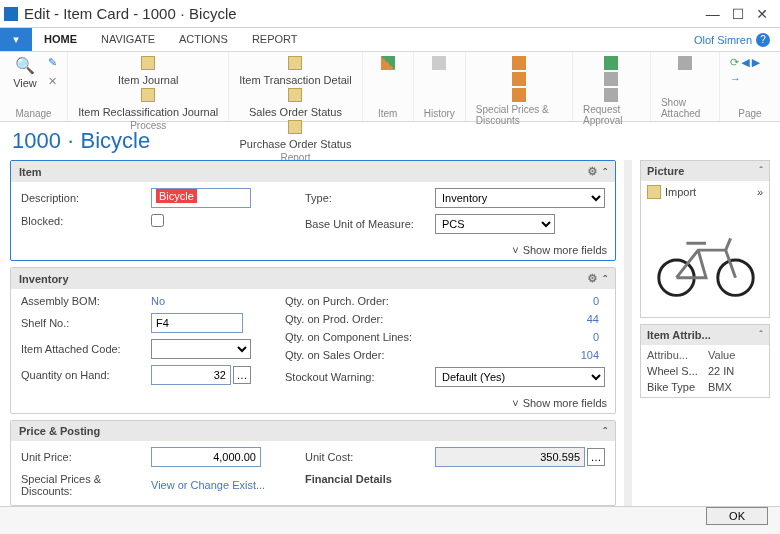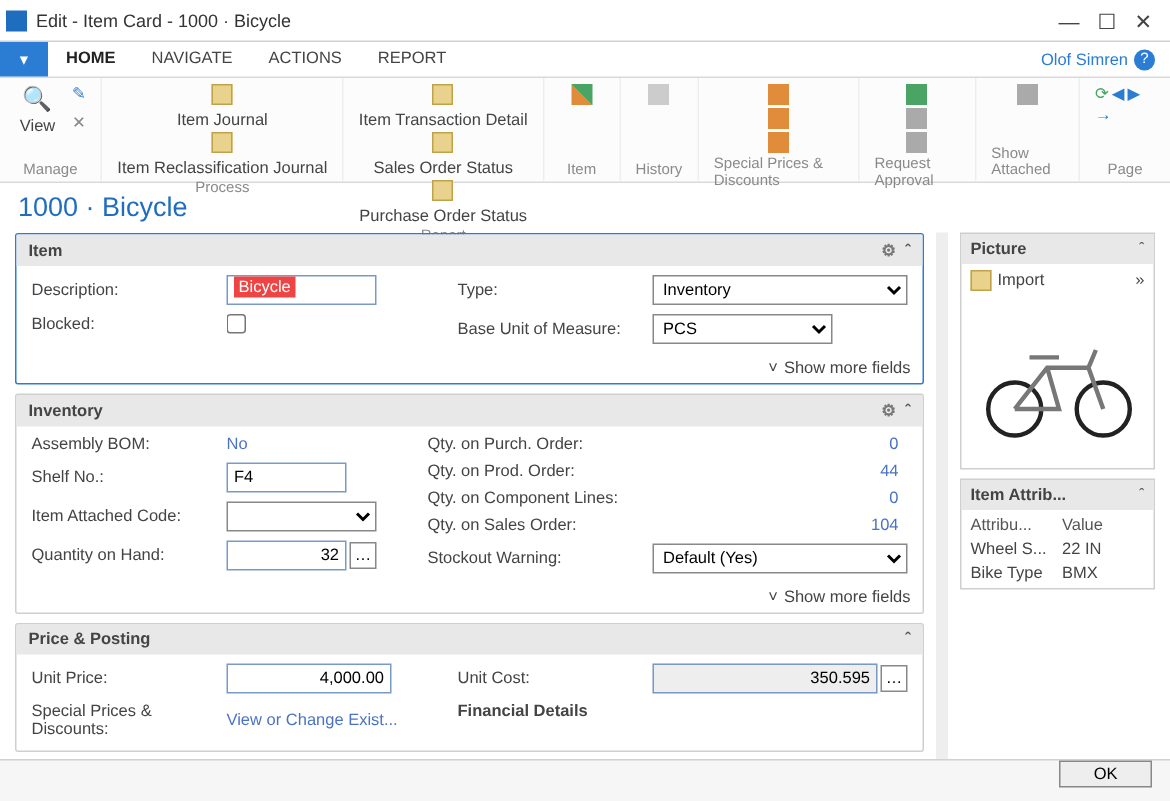--- a/index.html
+++ b/index.html
@@ -1,19 +1,19 @@
 <!DOCTYPE html>
 <html><head>
 <meta charset="utf-8">
 <style>
   * { box-sizing: border-box; margin: 0; padding: 0; font-family: "Segoe UI", Tahoma, sans-serif; font-size: 11px; }
   body { background: #fff; width: 780px; height: 534px; overflow: hidden; display: flex; flex-direction: column; }
   .titlebar { height: 28px; display: flex; align-items: center; padding: 0 4px; border-bottom: 1px solid #d0d0d0; }
   .titlebar .app-icon { width: 14px; height: 14px; background: #1e6dbf; display: inline-block; margin-right: 6px; }
-  .titlebar-title { flex: 1; color: #333; font-size: 12px; }
+  .titlebar-title { flex: 1; color: #333; font-size: 15px; }
   .win-controls { display: flex; gap: 12px; align-items: center; padding-right: 8px; }
   .win-controls span { font-size: 14px; color: #444; cursor: pointer; }
 
   .tabs { height: 24px; display: flex; align-items: stretch; background: #fff; border-bottom: 1px solid #d9d9d9; }
   .app-tab { width: 32px; background: #2b7cd3; color: #fff; display:flex; align-items:center; justify-content:center; }
   .tab { padding: 0 12px; display:flex; align-items:center; color:#444; border-bottom: 2px solid transparent; cursor:pointer; }
   .tab.active { font-weight: 600; color: #222; }
   .tabs .spacer { flex:1; }
   .user-link { padding: 0 10px; display:flex; align-items:center; color:#2b7cd3; gap:4px; }
   .help-icon { display:inline-block; width:14px;height:14px;border-radius:50%;background:#2b7cd3;color:#fff;text-align:center;line-height:14px;font-size:10px;}
@@ -23,37 +23,37 @@
   .ribbon-group .items { display:flex; gap:8px; flex:1; align-items:flex-start; }
   .ribbon-group .big { display:flex; flex-direction:column; align-items:center; gap:2px; font-size:10px; color:#444; cursor:pointer; width:30px;}
   .ribbon-group .list { display:flex; flex-direction:column; gap:2px; }
   .ribbon-group .list .li { display:flex; align-items:center; gap:4px; font-size:11px; color:#444; cursor:pointer; white-space:nowrap;flex-direction:column;}
   .ribbon-group .label { font-size:10px; color:#8a8a8a; }
   .ricon { width:14px;height:14px;display:inline-block;background:#aaa; }
   .ricon.doc { background:#e8d28c; border:1px solid #c0a24d; }
   .ricon.green { background:#4aa564; }
   .ricon.orange { background:#e08c3b; }
 
-  .page-title { padding:6px 12px 2px; font-size:18px; color:#1e6dbf; }
+  .page-title { padding:6px 12px 2px; font-size:22px; color:#1e6dbf; }
 
   .workspace { flex:1; display:flex; gap:8px; padding:4px 10px 0; overflow:hidden; }
   .main { flex:1; overflow-y:auto; }
   .aside { width:130px; display:flex; flex-direction:column; gap:6px; }
 
   .fasttab { border:1px solid #cfcfcf; margin-bottom:6px; border-radius:2px; }
   .fasttab.active { border:1px solid #2b7cd3; }
   .ft-head { background:#e8e8e8; padding:4px 8px; display:flex; align-items:center; gap:6px; font-weight:600; color:#444; }
   .ft-head .title { flex:1; }
   .ft-head .gear { color:#777; cursor:pointer; }
   .ft-head .caret { color:#555; cursor:pointer; }
   .ft-body { padding:6px 10px 8px; display:flex; gap:8px; }
   .col { flex:1; display:flex; flex-direction:column; gap:6px; }
   .field { display:flex; align-items:center; }
   .field label { width:130px; color:#444; }
-  .field .val-input { height:20px; border:1px solid #7a99c7; padding:1px 4px; font-size:11px; width:80px; }
+  .field .val-input { height:20px; border:1px solid #7a99c7; padding:1px 4px; font-size:11px; width:92px; }
   .field .val-input.right { text-align:right; }
   .field .val-select { height:20px; border:1px solid #888; width:170px; padding:0 2px; font-size:11px; background:#fff; }
   .field .val-select.small { width:120px; }
   .field .val-text { color:#4b73c4; }
   .field .val-num { color:#4b73c4; text-align:right; flex:1; padding-right:6px; }
   .field .ellipsis { width:18px;height:18px;border:1px solid #888;margin-left:2px;display:flex;align-items:center;justify-content:center;cursor:pointer;}
   .selected-txt { background:#ef4444; color:#fff; padding:1px 3px; }
   .showmore { font-size:11px; color:#444; padding:2px 8px 4px 0; display:flex; justify-content:flex-end; gap:4px; cursor:pointer; }
 
   .panel { border:1px solid #cfcfcf; border-radius:0; }

